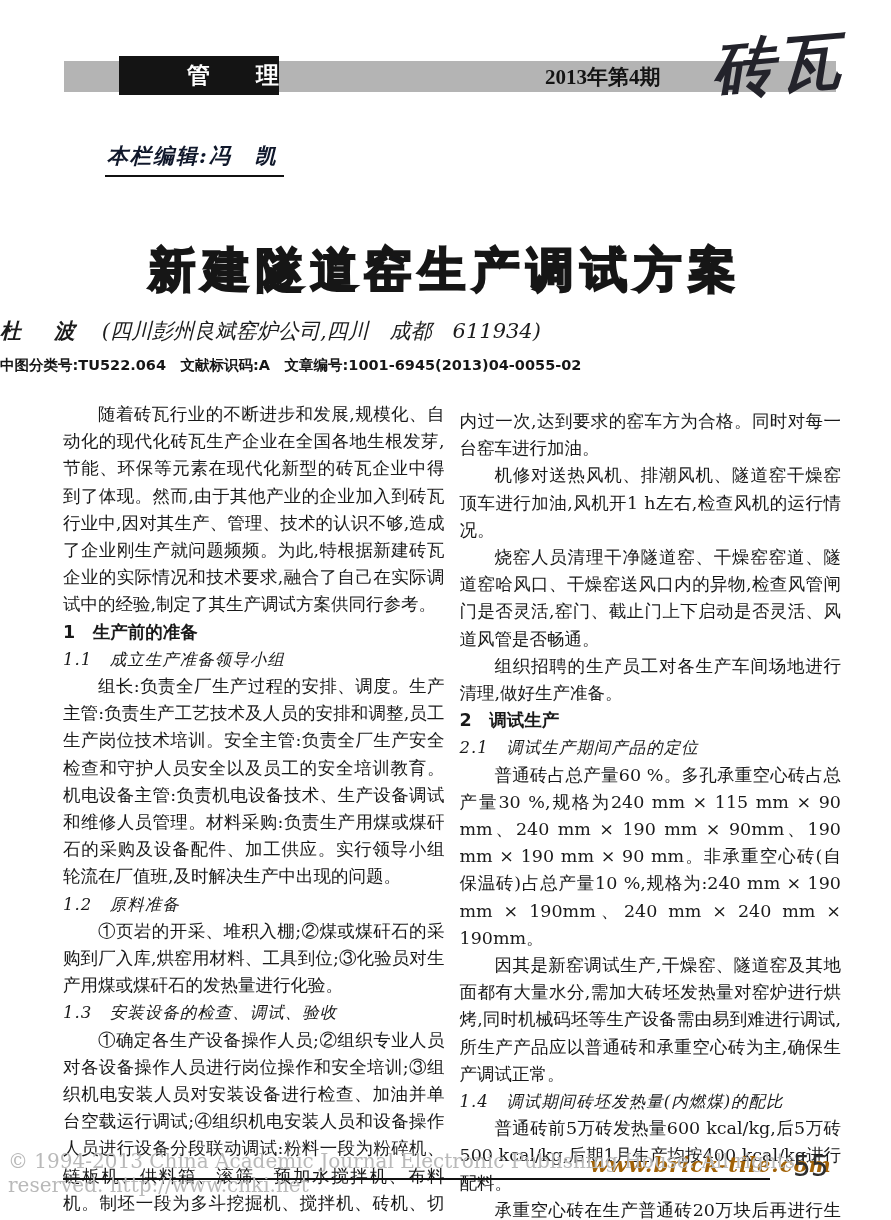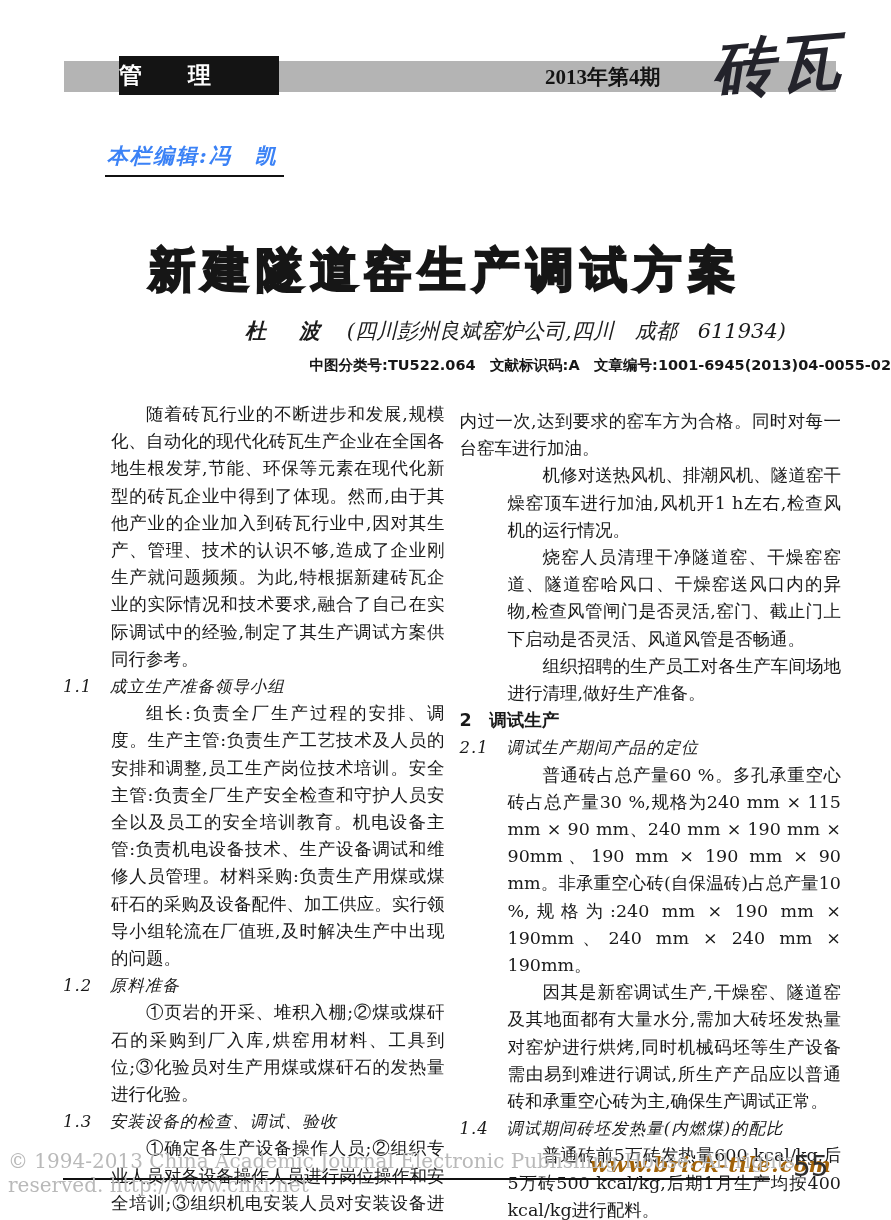--- a/index.html
+++ b/index.html
@@ -2,47 +2,47 @@
 <html lang="zh"><head>
 <meta charset="utf-8">
 <style>
   html,body{margin:0;padding:0;background:#fff;}
   .page{position:relative;width:891px;height:1220px;background:#ffffff;overflow:hidden;
         font-family:"DejaVu Serif","Liberation Serif",serif;color:#1d1d1d;}
 
   
   .header-bar{position:absolute;left:64px;top:61px;width:772px;height:31px;background:#b4b4b4;}
   .section-box{position:absolute;left:119px;top:56px;width:160px;height:39px;background:#141414;
-        color:#fff;display:flex;align-items:center;justify-content:flex-start;
+        color:#fff;display:flex;align-items:center;justify-content:flex-end;
         font-family:"DejaVu Sans","Liberation Sans",sans-serif;font-weight:bold;font-size:23px;}
   .issue{position:absolute;left:545px;top:63px;
         font-family:Liberation Serif, serif;font-weight:bold;font-size:21px;color:#141414;}
   .journal-logo{position:absolute;left:712px;top:34px;font-size:62px;font-weight:bold;font-style:italic;
         color:#23232b;transform:rotate(-5deg);letter-spacing:4px;line-height:1;}
 
   
   .editor-line{position:absolute;left:105px;top:142px;font-size:21px;font-style:italic;font-weight:bold;
-        letter-spacing:2px;border-bottom:2px solid #111;padding:0 6px 5px 2px;color:#3b82f6;}
+        letter-spacing:2px;border-bottom:2px solid #111;padding:0 6px 5px 2px;color:#0f172a;}
 
   
   .article-title{position:absolute;left:0;top:239px;width:891px;text-align:center;
         font-family:"DejaVu Sans","Liberation Sans",sans-serif;font-weight:bold;font-size:47px;
         letter-spacing:7px;color:#0f172a;-webkit-text-stroke:2.2px #161616;
         text-shadow:0 0 1px #161616;}
-  .author-line{position:absolute;left:0;top:317px;width:786px;text-align:right;
+  .author-line{position:absolute;left:0;top:317px;width:786px;text-align:left;
         font-style:italic;font-size:21px;color:#1c1c1c;}
   .author-name{font-weight:bold;letter-spacing:6px;margin-right:14px;}
-  .meta-line{position:absolute;left:0;top:356px;width:891px;text-align:right;
+  .meta-line{position:absolute;left:0;top:356px;width:891px;text-align:left;
         font-family:"DejaVu Sans","Liberation Sans",sans-serif;font-weight:bold;font-size:14.5px;color:#161616;}
 
   
   .columns{position:absolute;left:63px;top:401px;width:778px;display:flex;gap:15px;}
   .col{width:381.5px;font-size:17.5px;line-height:27.2px;text-align:justify;color:#191919;}
   .blk{margin:0;}
-  .blk-para{text-indent:2em;margin-left:48px;}
+  .blk-para{text-indent:2em;}
   .blk-paracont{text-indent:0;margin-top:7px;}
   .blk-h1{font-family:"DejaVu Sans","Liberation Sans",sans-serif;font-weight:bold;font-size:17.5px;}
   .blk-h2{font-style:italic;font-size:16.5px;letter-spacing:1px;}
 
   
   .footer-rule{position:absolute;left:63px;top:1178px;width:707px;border-top:2.5px solid #111;}
   .footer-left{position:absolute;left:75px;top:1148px;font-size:23px;color:#111;}
   .footer-year{font-family:"DejaVu Serif","Liberation Serif",serif;}
   .footer-journal{font-style:italic;font-family:"DejaVu Serif","Liberation Serif",serif;letter-spacing:2px;}
   .footer-url{position:absolute;left:590px;top:1152px;font-weight:bold;font-style:italic;
@@ -68,20 +68,21 @@
   <div class="article-title">新建隧道窑生产调试方案</div>
   <div class="author-line">
     <span class="author-name">杜　波</span>
     <span>(四川彭州良斌窑炉公司,四川　成都　611934)</span>
   </div>
   <div class="meta-line">中图分类号:TU522.064　文献标识码:A　文章编号:1001-6945(2013)04-0055-02</div>
 
   <div class="columns">
     <div class="col">
         <div class="blk blk-para">随着砖瓦行业的不断进步和发展,规模化、自动化的现代化砖瓦生产企业在全国各地生根发芽,节能、环保等元素在现代化新型的砖瓦企业中得到了体现。然而,由于其他产业的企业加入到砖瓦行业中,因对其生产、管理、技术的认识不够,造成了企业刚生产就问题频频。为此,特根据新建砖瓦企业的实际情况和技术要求,融合了自己在实际调试中的经验,制定了其生产调试方案供同行参考。</div>
+        <div class="blk blk-h1">1　生产前的准备</div>
         <div class="blk blk-h2">1.1　成立生产准备领导小组</div>
         <div class="blk blk-para">组长:负责全厂生产过程的安排、调度。生产主管:负责生产工艺技术及人员的安排和调整,员工生产岗位技术培训。安全主管:负责全厂生产安全检查和守护人员安全以及员工的安全培训教育。机电设备主管:负责机电设备技术、生产设备调试和维修人员管理。材料采购:负责生产用煤或煤矸石的采购及设备配件、加工供应。实行领导小组轮流在厂值班,及时解决生产中出现的问题。</div>
         <div class="blk blk-h2">1.2　原料准备</div>
         <div class="blk blk-para">①页岩的开采、堆积入棚;②煤或煤矸石的采购到厂入库,烘窑用材料、工具到位;③化验员对生产用煤或煤矸石的发热量进行化验。</div>
         <div class="blk blk-h2">1.3　安装设备的检查、调试、验收</div>
         <div class="blk blk-para">①确定各生产设备操作人员;②组织专业人员对各设备操作人员进行岗位操作和安全培训;③组织机电安装人员对安装设备进行检查、加油并单台空载运行调试;④组织机电安装人员和设备操作人员进行设备分段联动调试:粉料一段为粉碎机、链板机、供料箱、滚筛、预加水搅拌机、布料机。制坯一段为多斗挖掘机、搅拌机、砖机、切坯切条机、自动码坯系统。</div>
       </div>
     <div class="col">
         <div class="blk blk-paracont">内过一次,达到要求的窑车方为合格。同时对每一台窑车进行加油。</div>
         <div class="blk blk-para">机修对送热风机、排潮风机、隧道窑干燥窑顶车进行加油,风机开1 h左右,检查风机的运行情况。</div>

